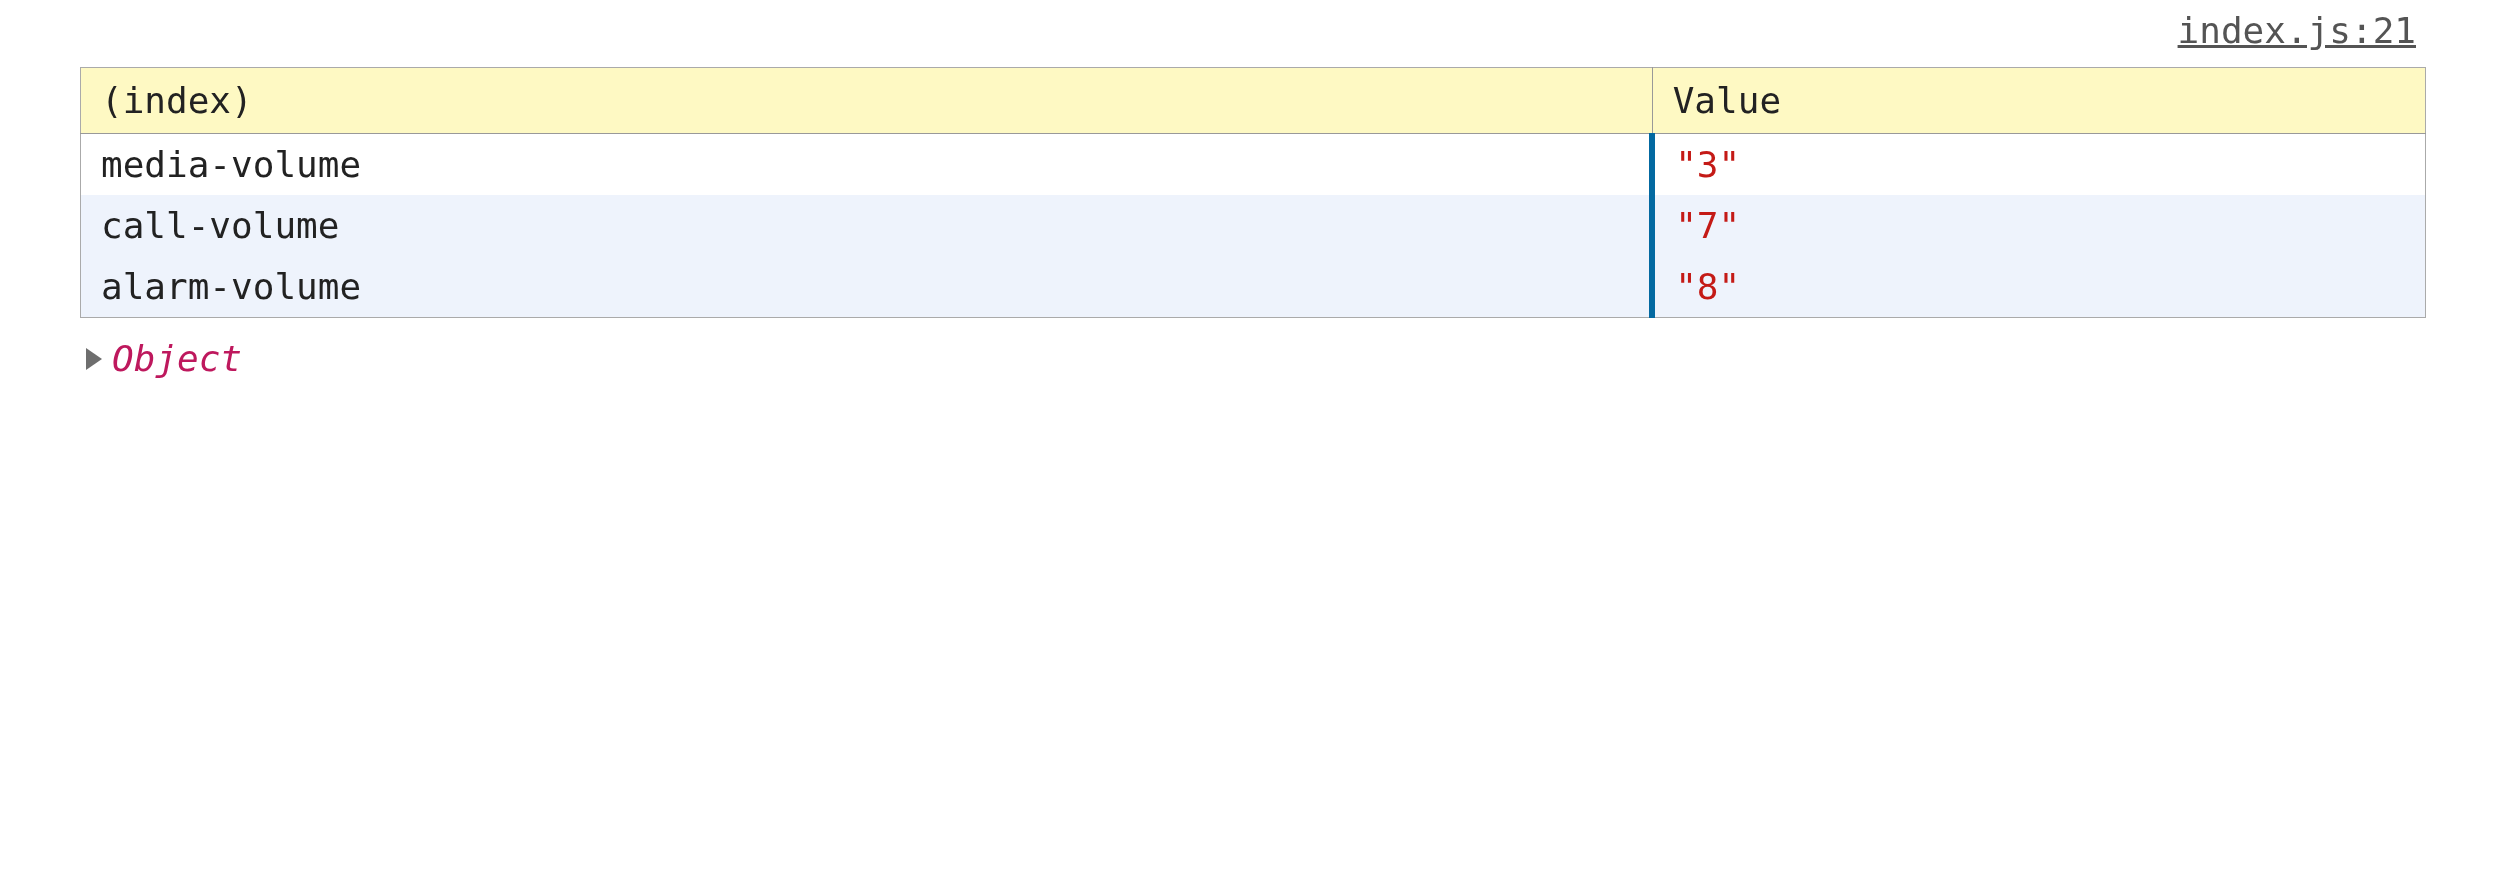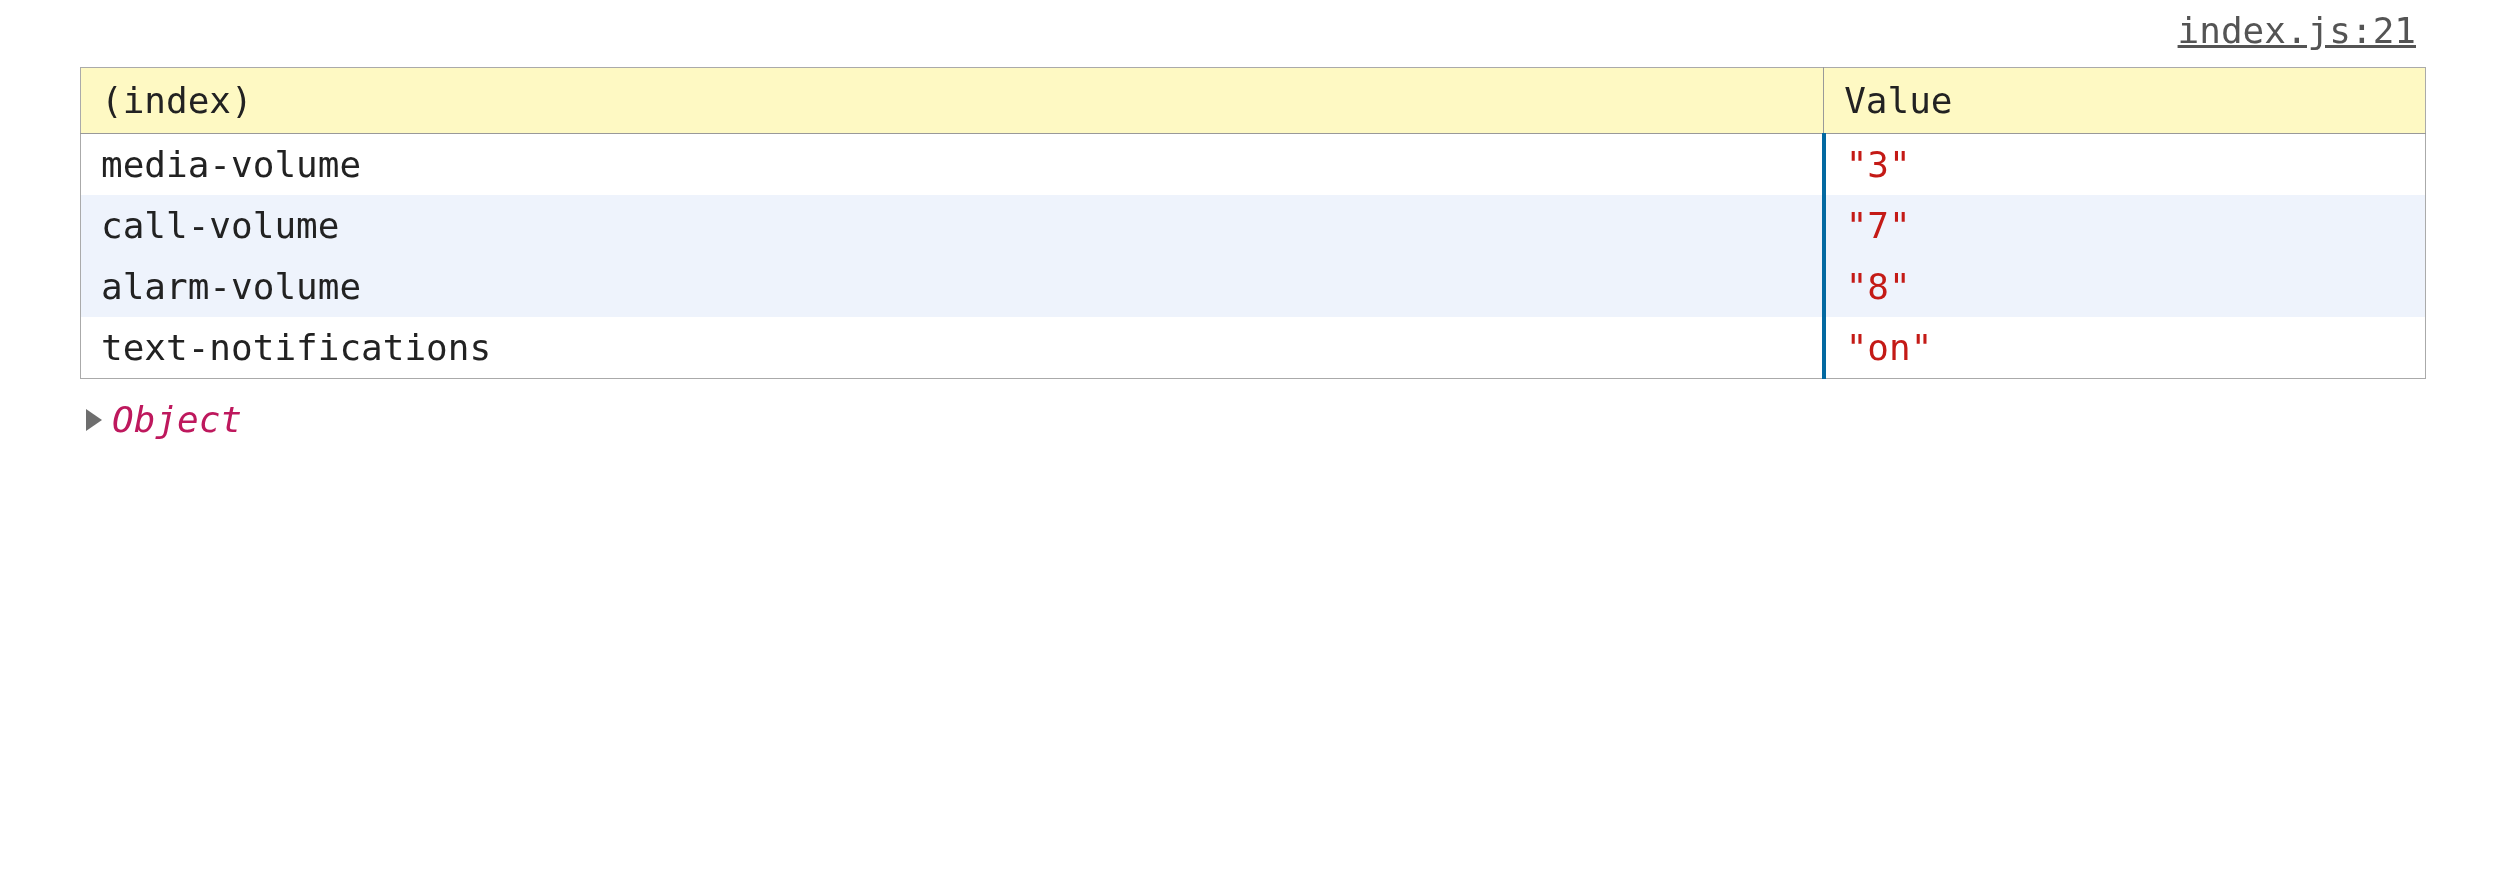--- a/index.html
+++ b/index.html
@@ -49,21 +49,21 @@
       border-bottom: 1px solid #999;
       border-right: 1px solid #999;
     }
     
     .console-table thead th:last-child {
       border-right: none;
     }
     
     .console-table tbody td {
       padding: 10px 20px;
-      border-right: 4px solid #0369a1;
+      border-right: 6px solid #0369a1;
       color: #222;
     }
     
     .console-table tbody td:last-child {
       border-right: none;
     }
     
     .console-table tbody tr.even {
       background: #ffffff;
     }
@@ -122,24 +122,20 @@
         <td><span class="value-string">"3"</span></td>
       </tr>
       <tr class="odd">
         <td>call-volume</td>
         <td><span class="value-string">"7"</span></td>
       </tr>
       <tr class="odd">
         <td>alarm-volume</td>
         <td><span class="value-string">"8"</span></td>
       </tr>
-      <tr class="even">
-        <td>text-notifications</td>
-        <td><span class="value-string">"on"</span></td>
-      </tr>
     </tbody>
   </table>
 
   <div class="object-row">
     <span class="disclosure-triangle"></span>
     <span class="object-label">Object</span>
   </div>
 
 </div>
 

